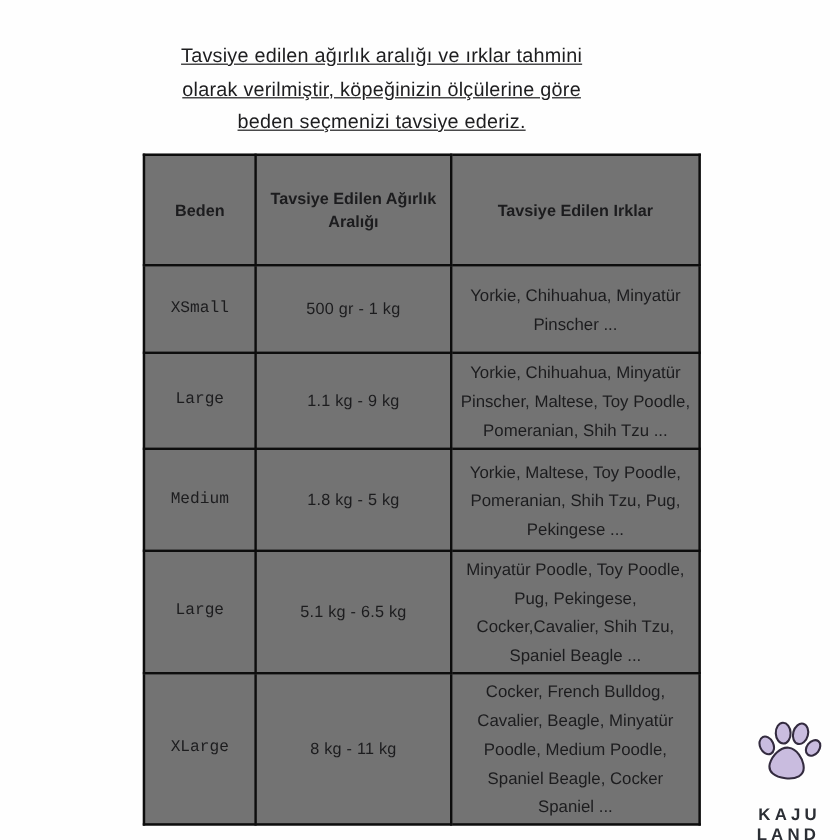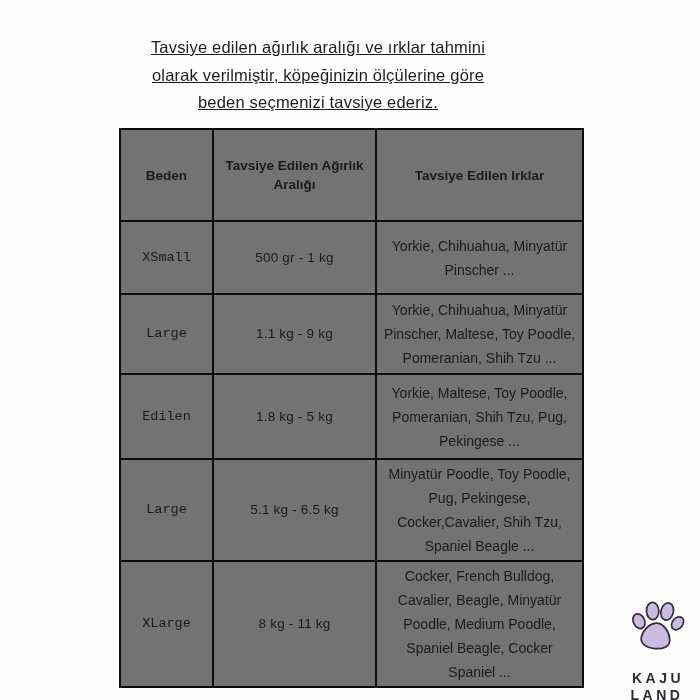--- a/index.html
+++ b/index.html
@@ -129,21 +129,21 @@
         <td class="size-cell">XSmall</td>
         <td class="weight-cell">500 gr - 1 kg</td>
         <td class="breeds-cell">Yorkie, Chihuahua, Minyatür Pinscher ...</td>
       </tr>
       <tr>
         <td class="size-cell">Large</td>
         <td class="weight-cell">1.1  kg - 9 kg</td>
         <td class="breeds-cell">Yorkie, Chihuahua, Minyatür Pinscher, Maltese, Toy Poodle, Pomeranian, Shih Tzu ...</td>
       </tr>
       <tr>
-        <td class="size-cell">Edilen</td>
+        <td class="size-cell">Medium</td>
         <td class="weight-cell">1.8 kg - 5 kg</td>
         <td class="breeds-cell">Yorkie, Maltese, Toy Poodle, Pomeranian, Shih Tzu, Pug, Pekingese ...</td>
       </tr>
       <tr>
         <td class="size-cell">Large</td>
         <td class="weight-cell">5.1 kg - 6.5 kg</td>
         <td class="breeds-cell">Minyatür Poodle, Toy Poodle, Pug, Pekingese, Cocker,Cavalier,  Shih Tzu, Spaniel Beagle ...</td>
       </tr>
       <tr>
         <td class="size-cell">XLarge</td>

